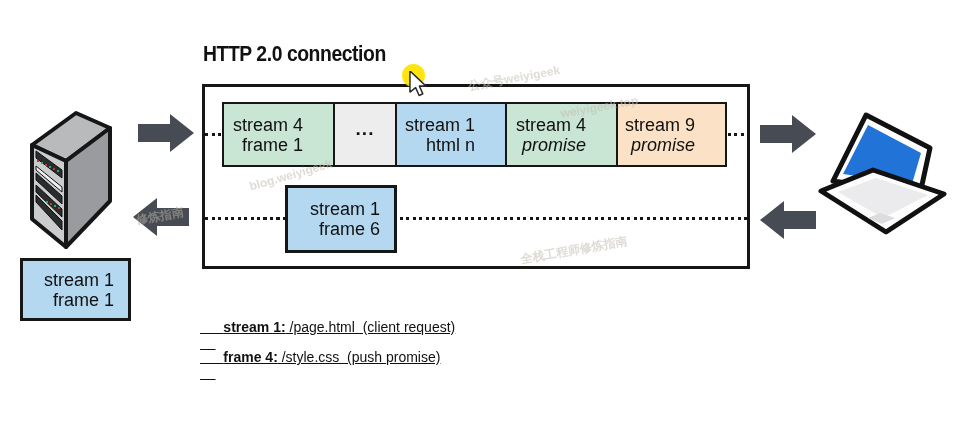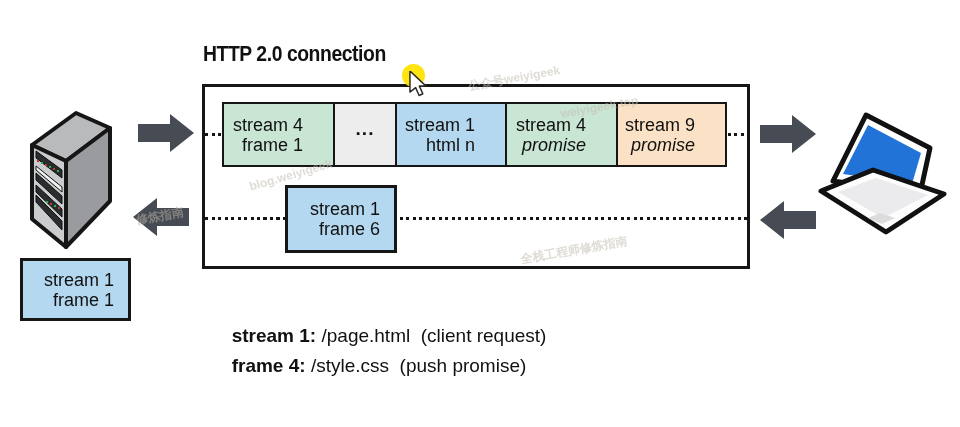--- a/index.html
+++ b/index.html
@@ -43,21 +43,21 @@
   
   .stream-box {
     position: absolute; border: 3px solid #161616;
     display: flex; flex-direction: column; justify-content: center;
     align-items: flex-end; padding-right: 14px;
     font-size: 18px; line-height: 20px; white-space: nowrap;
   }
   #response-box { left: 285px; top: 185px; width: 112px; height: 68px; }
   #server-pending-box { left: 20px; top: 258px; width: 111px; height: 63px; }
   
-  #legend { position: absolute; left: 200px; top: 303px; font-size: 19px; }
+  #legend { position: absolute; left: 200px; top: 303px; font-size: 14px; text-decoration: underline; }
   .legend-line { height: 30px; white-space: pre; }
   .legend-label { font-weight: 700; }
   
   .icon-abs { position: absolute; }
   #server-icon  { left: 24px;  top: 103px; }
   #laptop-icon  { left: 816px; top: 108px; }
   #arrow-lt { left: 138px; top: 114px; }
   #arrow-lb { left: 133px; top: 198px; }
   #arrow-rt { left: 760px; top: 115px; }
   #arrow-rb { left: 760px; top: 201px; }

